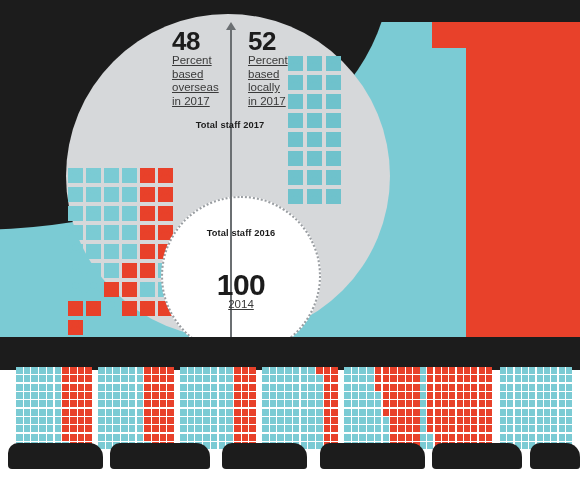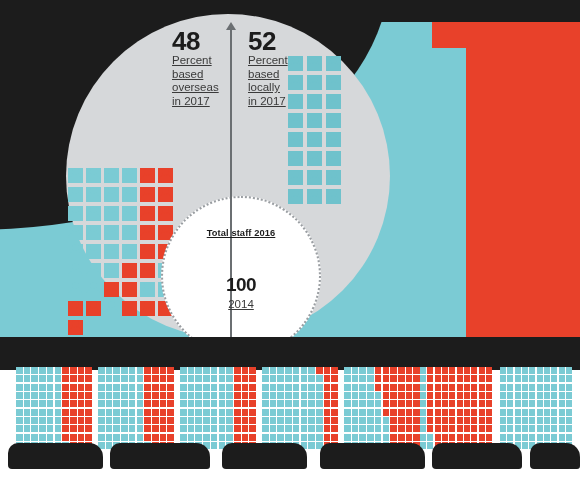--- a/index.html
+++ b/index.html
@@ -60,23 +60,23 @@
   #people-right{left:288px;top:56px;grid-template-columns:repeat(3,19px);grid-auto-rows:19px;}
 
   
   .num{font-size:26px;font-weight:bold;color:#1c1c1c;line-height:26px;letter-spacing:-.5px;}
   .cap{font-size:11.5px;color:#3a3a3a;line-height:13.5px;text-decoration:underline;}
   .tot{font-size:9.3px;font-weight:bold;color:#1c1c1c;letter-spacing:.1px;}
 
   #blk-48{position:absolute;left:172px;top:28px;width:52px;}
   #blk-52{position:absolute;left:248px;top:28px;width:62px;text-align:left;}
   #label-2017{position:absolute;left:150px;top:120px;width:160px;text-align:center;}
-  #label-2016{position:absolute;left:160px;top:228px;width:162px;text-align:center;text-decoration:underline;}
+  #label-2016{position:absolute;left:160px;top:228px;width:162px;text-align:center;}
   #blk-100{position:absolute;left:161px;top:272px;width:160px;text-align:center;}
-  #blk-100 .num{font-size:19px;}
+  #blk-100 .num{font-size:30px;}
   #blk-100 .cap{font-size:11.5px;}
 
   
   #pointer{position:absolute;left:230px;top:30px;width:1.6px;height:312px;background:#6b6f72;}
   #pointer-head{position:absolute;left:225.5px;top:22px;width:0;height:0;
      border-left:5.5px solid transparent;border-right:5.5px solid transparent;border-bottom:8px solid #6b6f72;}
 
   
   #blocks{position:absolute;left:0;top:367px;width:580px;height:84px;}
   .block{position:absolute;top:0;width:76px;height:82px;
@@ -418,20 +418,21 @@
   <div id="blk-52">
     <div class="num">52</div>
     <div class="cap">
       <div>Percent</div>
       <div>based</div>
       <div>locally</div>
       <div>in 2017</div>
     </div>
   </div>
 
+  <div id="label-2017" class="tot">Total staff 2017</div>
   <div id="label-2016" class="tot">Total staff 2016</div>
 
   <div id="blk-100">
     <div class="num">100</div>
     <div class="cap">
       <div>2014</div>
     </div>
   </div>
 
   <div id="black-band"></div>

